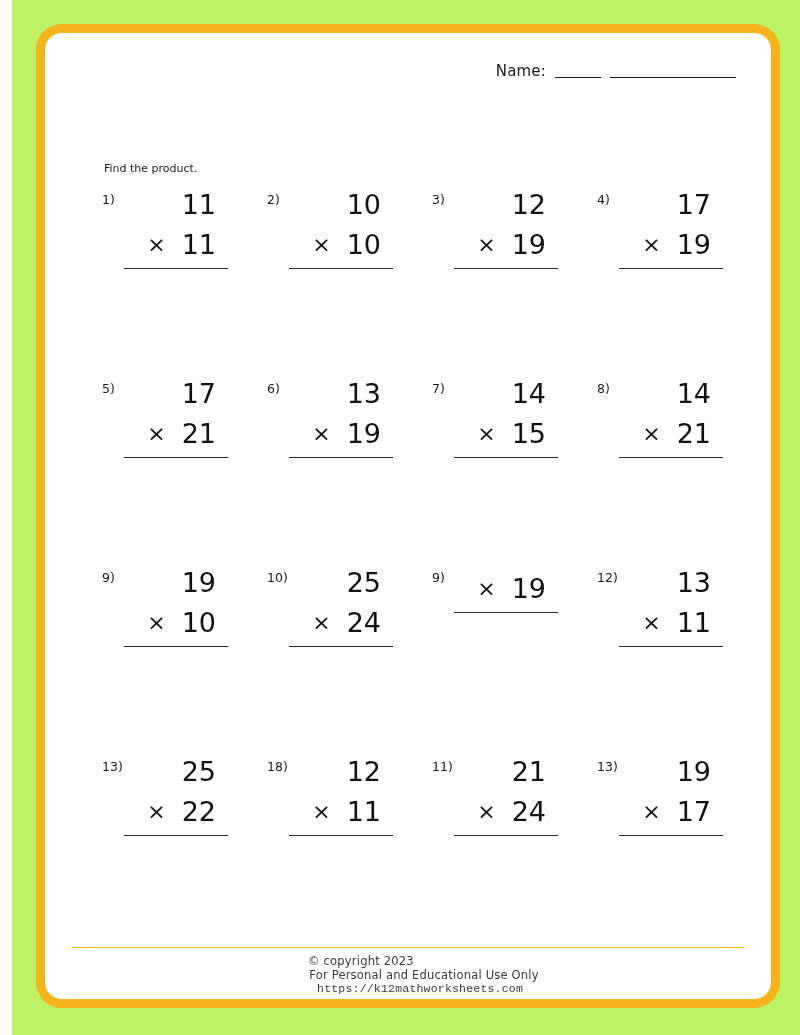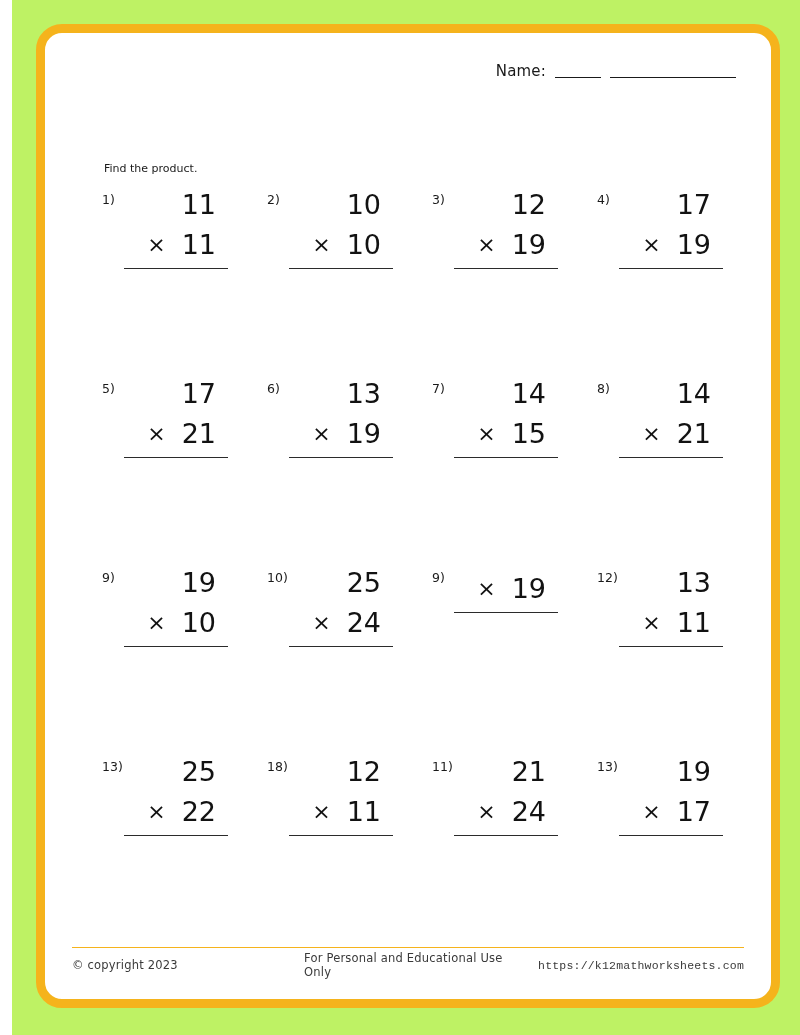--- a/index.html
+++ b/index.html
@@ -148,20 +148,21 @@
     left: 20px;
     right: 20px;
     bottom: 16px;
     height: 22px;
     font-size: 11.5px;
     color: #3a3a3a;
     display: flex;
     justify-content: space-between;
     align-items: center;
     letter-spacing: 0.2px;
+    flex-direction: column;
   }
   .footer .center { flex: 1; text-align: left; margin-left: 32px; }
   .footer .left { width: 200px; text-align: left; }
   .footer .right { width: 230px; text-align: right; font-family: Liberation Mono, monospace; }
 </style>
 </head>
 <body>
 
 <div class="page">
   <div class="border-frame"></div>

